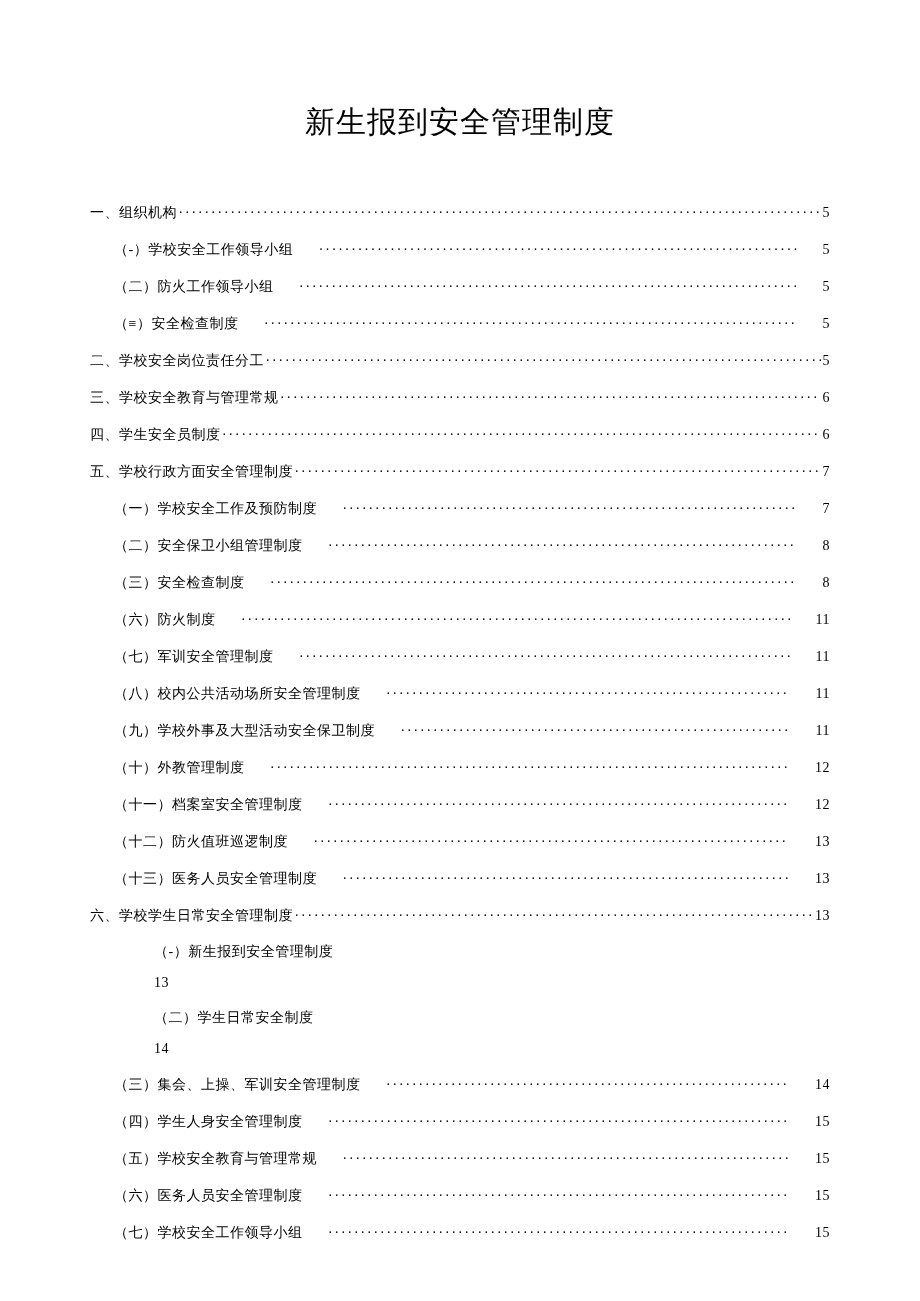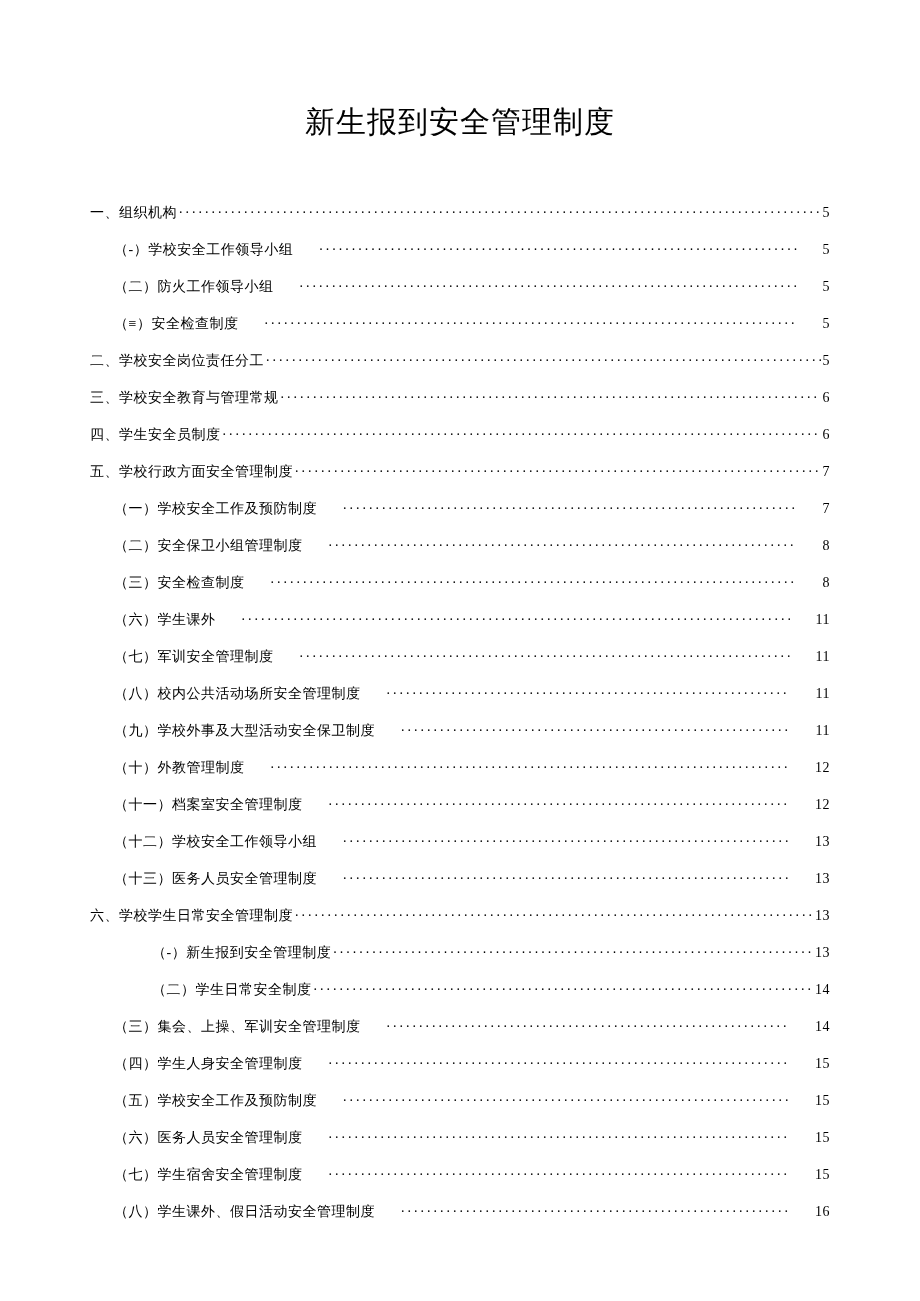--- a/index.html
+++ b/index.html
@@ -29,21 +29,21 @@
   }
   .toc-entry {
     display: flex;
     align-items: baseline;
     white-space: nowrap;
     margin-bottom: 18px;
     letter-spacing: 0.5px;
   }
   .toc-entry.level-0 { margin-left: 0; text-align: right; }
   .toc-entry.level-1 { margin-left: 24px; gap: 24px; }
-  .toc-entry.level-2 { margin-left: 62px; }
+  .toc-entry.level-2 { margin-left: 62px; flex-direction: column; }
 
   .toc-label {
     flex: 0 0 auto;
   }
   .toc-leader {
     flex: 1 1 auto;
     overflow: hidden;
     margin: 0 2px;
     position: relative;
     height: 1em;
@@ -115,21 +115,21 @@
         <span class="toc-label">（二）安全保卫小组管理制度</span>
         <span class="toc-leader"></span>
         <span class="toc-page">8</span>
       </div>
       <div class="toc-entry level-1">
         <span class="toc-label">（三）安全检查制度</span>
         <span class="toc-leader"></span>
         <span class="toc-page">8</span>
       </div>
       <div class="toc-entry level-1">
-        <span class="toc-label">（六）学生课外</span>
+        <span class="toc-label">（六）防火制度</span>
         <span class="toc-leader"></span>
         <span class="toc-page">11</span>
       </div>
       <div class="toc-entry level-1">
         <span class="toc-label">（七）军训安全管理制度</span>
         <span class="toc-leader"></span>
         <span class="toc-page">11</span>
       </div>
       <div class="toc-entry level-1">
         <span class="toc-label">（八）校内公共活动场所安全管理制度</span>
@@ -145,21 +145,21 @@
         <span class="toc-label">（十）外教管理制度</span>
         <span class="toc-leader"></span>
         <span class="toc-page">12</span>
       </div>
       <div class="toc-entry level-1">
         <span class="toc-label">（十一）档案室安全管理制度</span>
         <span class="toc-leader"></span>
         <span class="toc-page">12</span>
       </div>
       <div class="toc-entry level-1">
-        <span class="toc-label">（十二）学校安全工作领导小组</span>
+        <span class="toc-label">（十二）防火值班巡逻制度</span>
         <span class="toc-leader"></span>
         <span class="toc-page">13</span>
       </div>
       <div class="toc-entry level-1">
         <span class="toc-label">（十三）医务人员安全管理制度</span>
         <span class="toc-leader"></span>
         <span class="toc-page">13</span>
       </div>
       <div class="toc-entry level-0">
         <span class="toc-label">六、学校学生日常安全管理制度</span>
@@ -180,33 +180,28 @@
         <span class="toc-label">（三）集会、上操、军训安全管理制度</span>
         <span class="toc-leader"></span>
         <span class="toc-page">14</span>
       </div>
       <div class="toc-entry level-1">
         <span class="toc-label">（四）学生人身安全管理制度</span>
         <span class="toc-leader"></span>
         <span class="toc-page">15</span>
       </div>
       <div class="toc-entry level-1">
-        <span class="toc-label">（五）学校安全工作及预防制度</span>
+        <span class="toc-label">（五）学校安全教育与管理常规</span>
         <span class="toc-leader"></span>
         <span class="toc-page">15</span>
       </div>
       <div class="toc-entry level-1">
         <span class="toc-label">（六）医务人员安全管理制度</span>
         <span class="toc-leader"></span>
         <span class="toc-page">15</span>
       </div>
       <div class="toc-entry level-1">
-        <span class="toc-label">（七）学生宿舍安全管理制度</span>
-        <span class="toc-leader"></span>
-        <span class="toc-page">15</span>
-      </div>
-      <div class="toc-entry level-1">
-        <span class="toc-label">（八）学生课外、假日活动安全管理制度</span>
-        <span class="toc-leader"></span>
-        <span class="toc-page">16</span>
+        <span class="toc-label">（七）学校安全工作领导小组</span>
+        <span class="toc-leader"></span>
+        <span class="toc-page">15</span>
       </div>
     </div>
 </div>
 
 </body></html>

